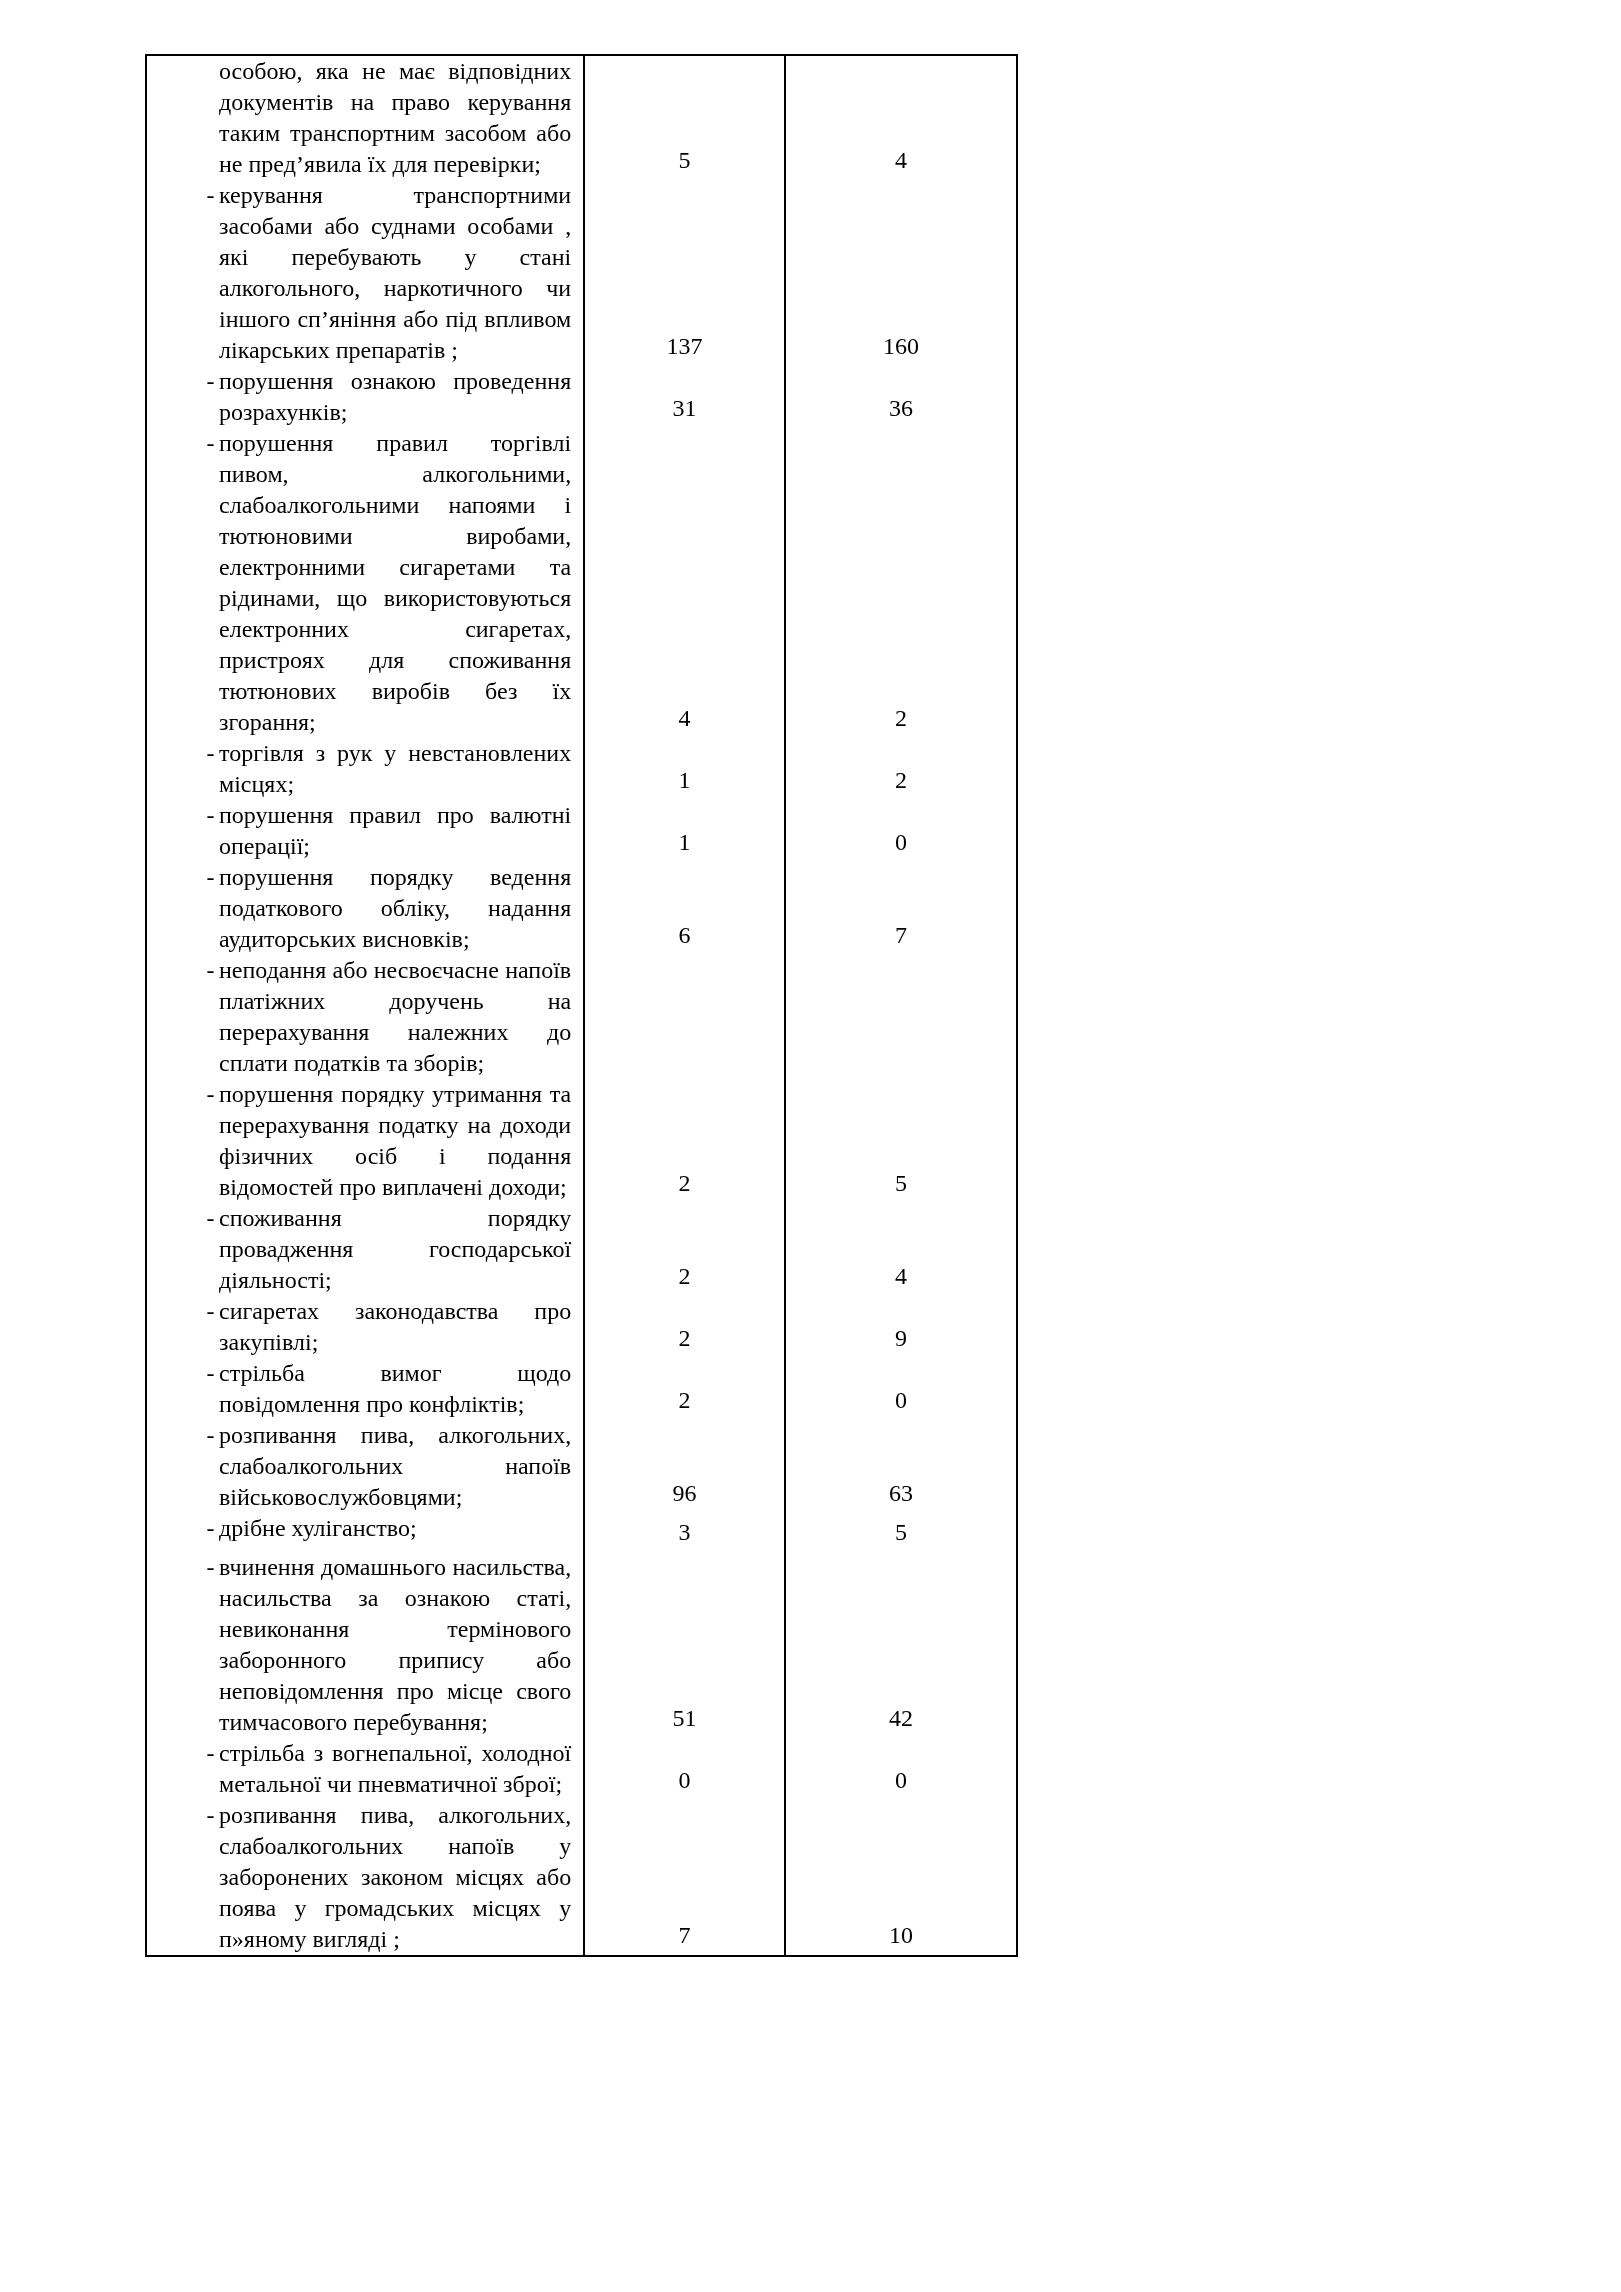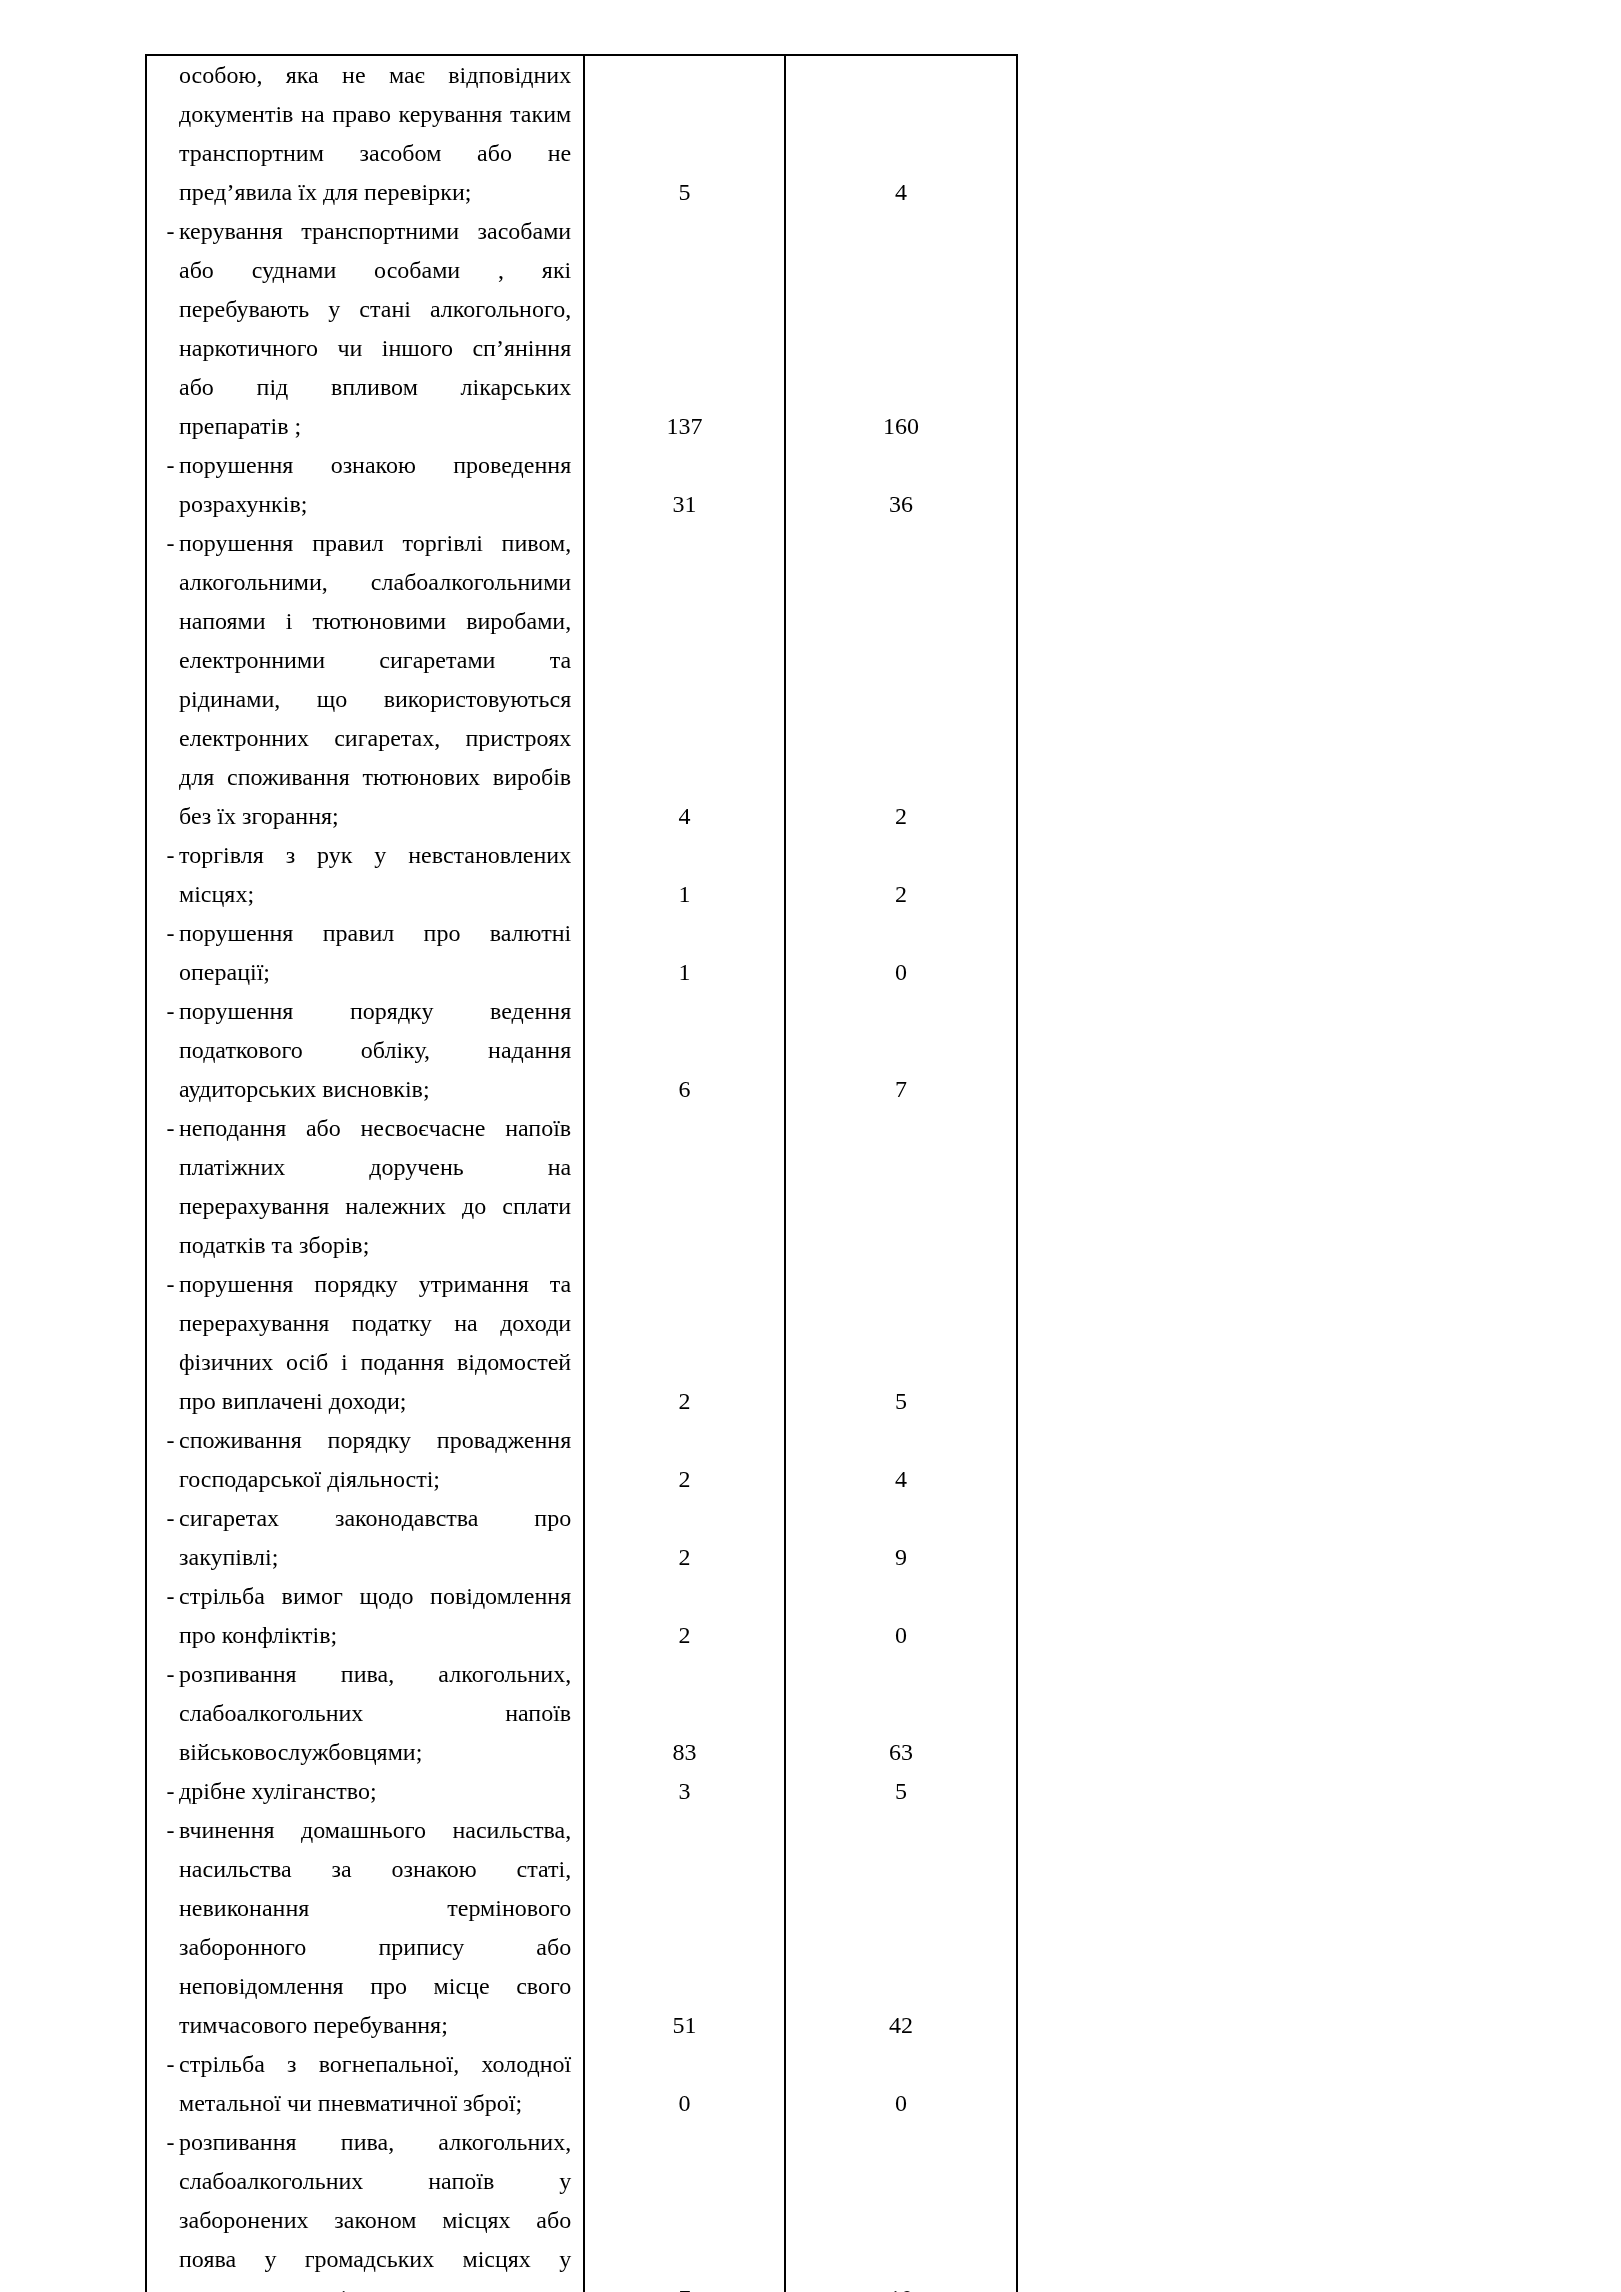--- a/index.html
+++ b/index.html
@@ -31,22 +31,23 @@
     border-top: none;
     border-bottom: none;
     padding: 0;
   }
   td.text-cell { vertical-align: top; }
   .item {
     position: relative;
     padding-left: 32px;
     padding-right: 11.8px;
     font-size: 24px;
-    line-height: 39px;
+    line-height: 31px;
     text-align: justify;
+    margin-left: 40px;
   }
   .dash {
     position: absolute;
     left: 19.6px;
     top: 0;
   }
   td.num-cell {
     vertical-align: bottom;
     text-align: center;
   }
@@ -209,21 +210,21 @@
     <td class="cell num-cell">
       <span class="num">0</span>
     </td>
   </tr>
 
   <tr>
     <td class="cell text-cell">
       <div class="item"><span class="dash">-</span><span class="txt">розпивання пива, алкогольних, слабоалкогольних напоїв військовослужбовцями;</span></div>
     </td>
     <td class="cell num-cell">
-      <span class="num">83</span>
+      <span class="num">96</span>
     </td>
     <td class="cell num-cell">
       <span class="num">63</span>
     </td>
   </tr>
 
   <tr>
     <td class="cell text-cell">
       <div class="item"><span class="dash">-</span><span class="txt">дрібне хуліганство;</span></div>
     </td>

